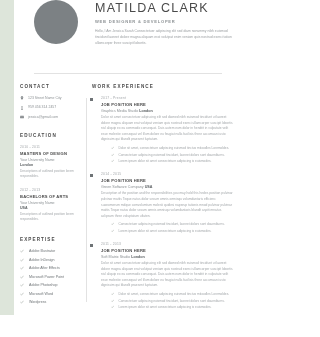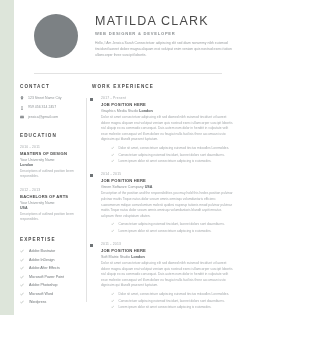--- a/index.html
+++ b/index.html
@@ -28,21 +28,20 @@
     background: #dde5da;
   }
 
   
   .header {
     position: absolute;
     left: 14px; top: 0;
     width: 226px;
     height: 72px;
     display: flex;
-    align-items: center;
     padding-left: 20px;
   }
 
   .avatar {
     width: 44px; height: 44px;
     border-radius: 50%;
     background: #7c8184;
     flex: 0 0 44px;
   }
 

